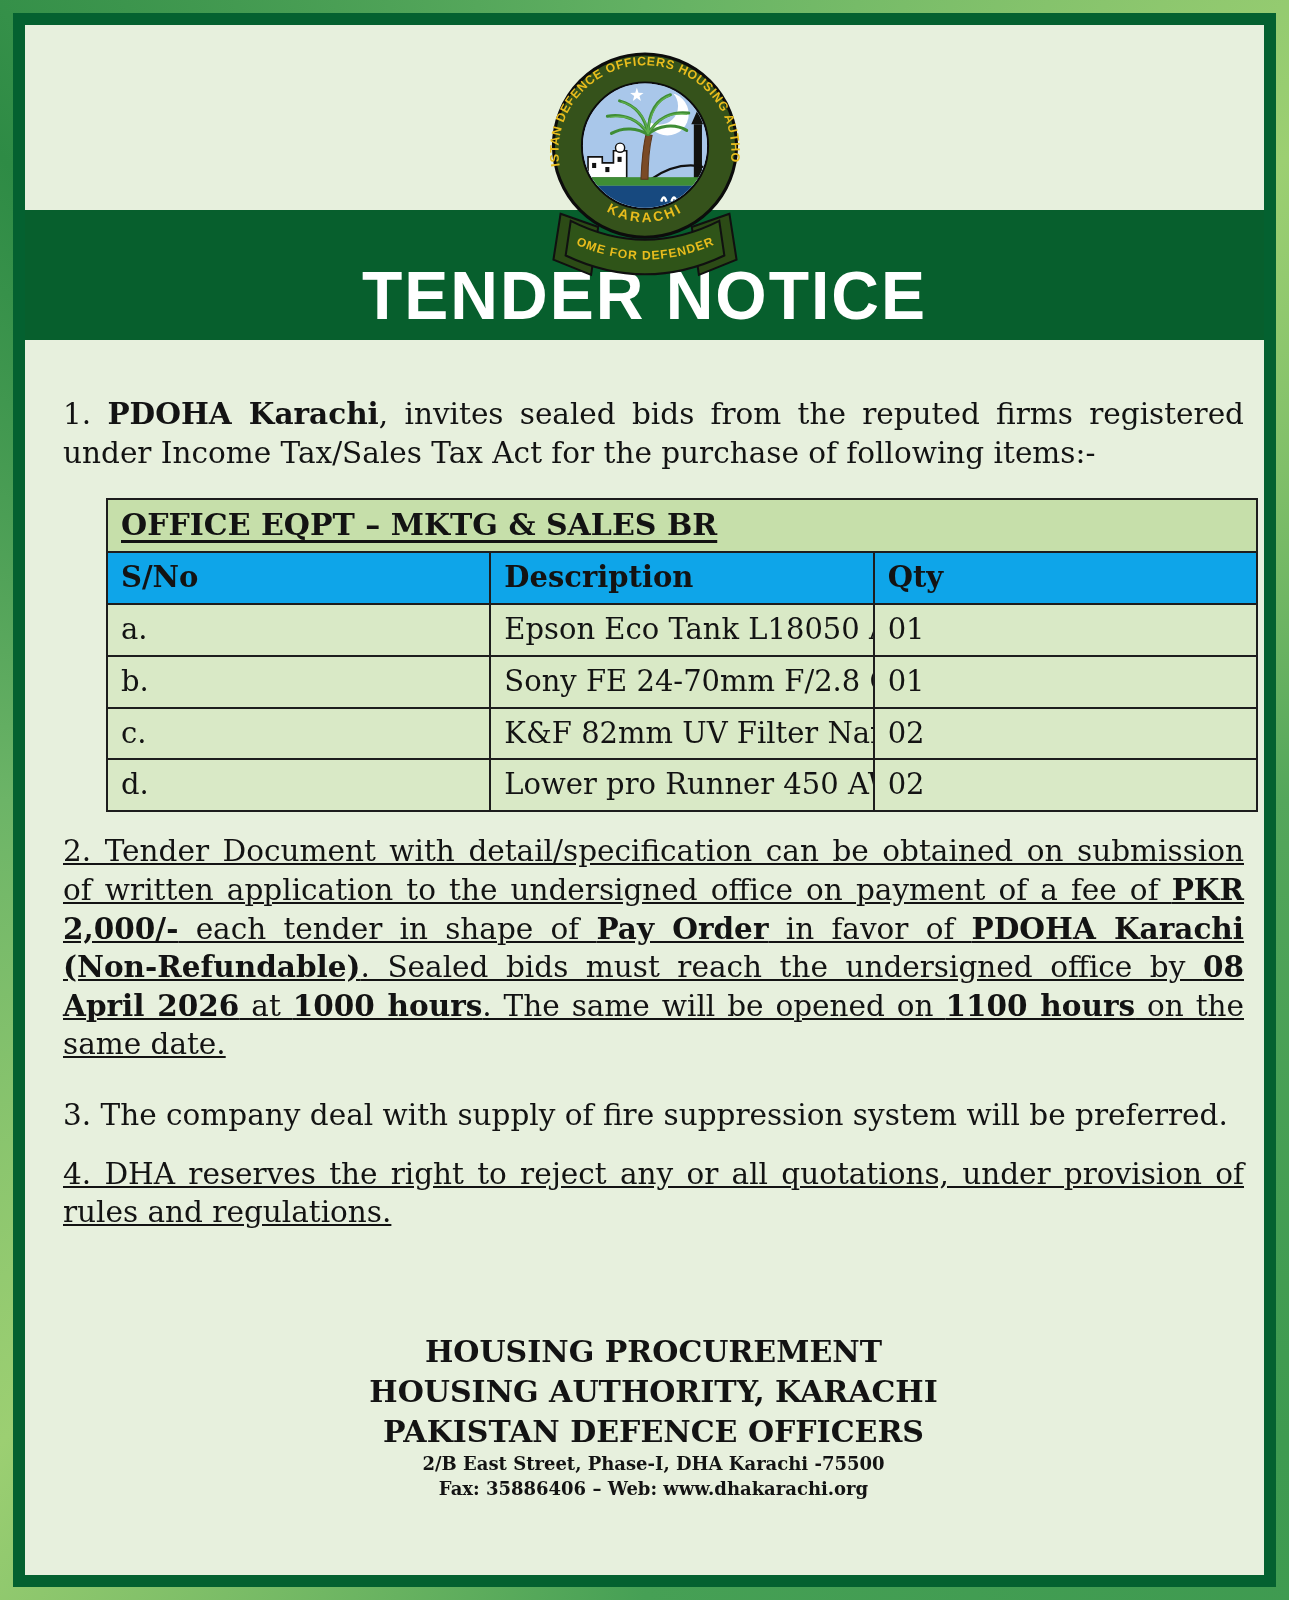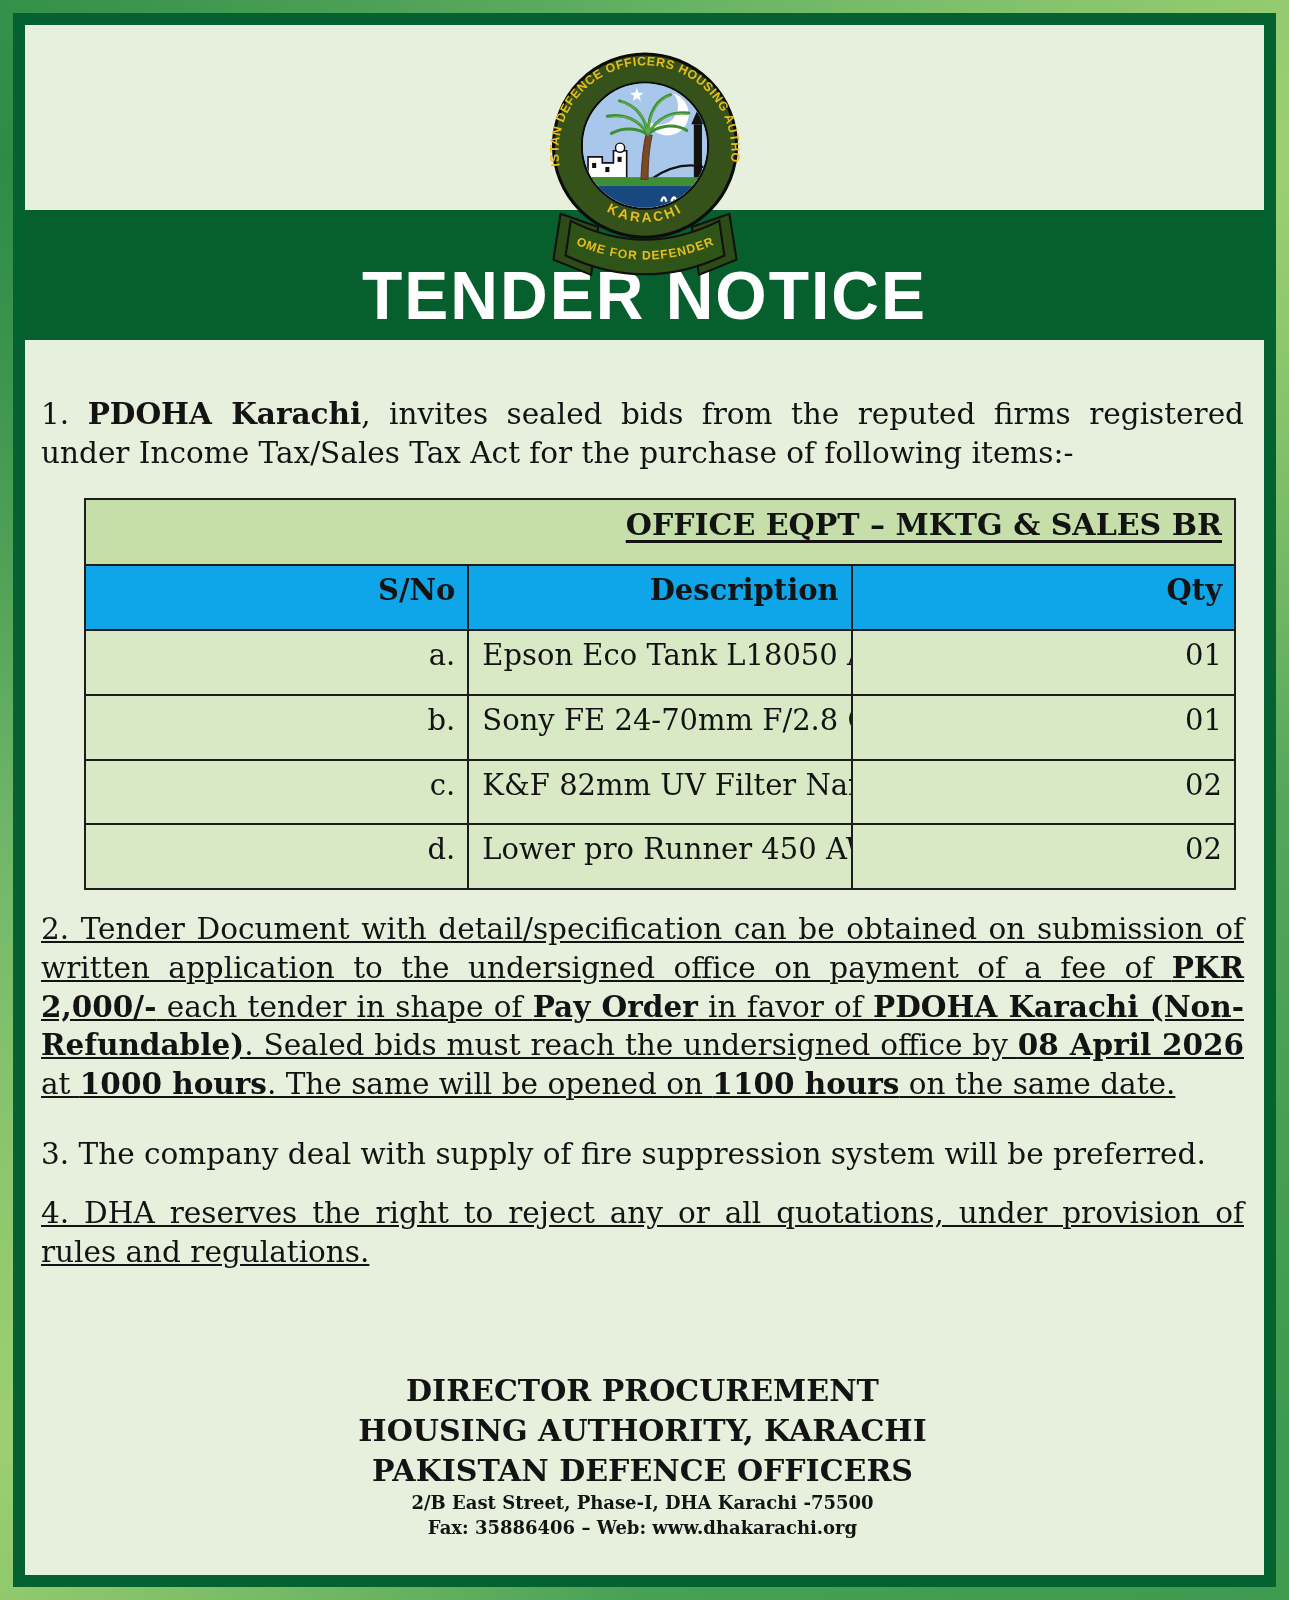--- a/index.html
+++ b/index.html
@@ -27,41 +27,41 @@
     font-family:"Liberation Sans","DejaVu Sans",sans-serif;
     font-weight:700;font-size:66px;letter-spacing:2px;
     color:#ffffff;line-height:1;white-space:nowrap;
     transform:scaleY(1.04);
   }
   .logo-wrap{
     position:absolute;top:24px;left:50%;transform:translateX(-50%);
     width:208px;height:236px;z-index:3;
   }
 
-  .doc-body{position:absolute;top:370px;left:16px;right:20px;}
+  .doc-body{position:absolute;top:370px;left:38px;right:20px;}
   .para{
     margin:0;font-size:29.5px;line-height:1.31;
     text-align:justify;color:#131313;
   }
   .para b{font-weight:700;}
   .mt-table{margin-top:26px;}
   .mt-p{margin-top:20px;text-decoration:underline;}
   .mt-p3{margin-top:32px;}
 
   table.items{
     border-collapse:collapse;
     margin-left:43px;
     width:1152px;
     table-layout:fixed;
   }
   table.items td{
     border:2px solid #1d1d1d;
     font-size:29px;line-height:1.2;
-    padding:7px 12px 21px 13px;
-    overflow:hidden;white-space:nowrap;text-align:right;
+    padding:7px 12px 8px 13px;
+    overflow:hidden;white-space:nowrap;
   }
   tr.t-title td{background:#c6dfaa;font-weight:700;font-size:30px;}
   tr.t-title .u{text-decoration:underline;text-decoration-thickness:2.5px;text-underline-offset:5px;}
   tr.t-head td{background:#0ea5e9;font-weight:700;}
   tr.t-row td{background:#d9e9c6;}
   .col-sno{width:104px;}
   .col-qty{width:100px;}
 
   .footer{margin-top:100px;text-align:center;}
   .footer div{font-weight:700;}
@@ -194,21 +194,21 @@
       </tbody>
         </table>
 
       <p class="para mt-p"><span>2. Tender Document with detail/specification can be obtained on submission of written application to the undersigned office on payment of a fee of </span><b>PKR 2,000/-</b><span> each tender in shape of </span><b>Pay Order</b><span> in favor of </span><b>PDOHA Karachi (Non-Refundable)</b><span>. Sealed bids must reach the undersigned office by </span><b>08 April 2026</b><span> at </span><b>1000 hours</b><span>. The same will be opened on </span><b>1100 hours</b><span> on the same date.</span></p>
 
       <p class="para mt-p3">3. The company deal with supply of fire suppression system will be preferred.</p>
 
       <p class="para mt-p">4.  DHA reserves the right to reject any or all quotations, under provision of rules and regulations.</p>
 
       <div class="footer">
-        <div class="f-big">DIRECTOR PROCUREMENT</div>
+        <div class="f-big">HOUSING PROCUREMENT</div>
         <div class="f-big">HOUSING AUTHORITY, KARACHI</div>
         <div class="f-big">PAKISTAN DEFENCE OFFICERS</div>
         <div class="f-small">2/B East Street, Phase-I, DHA Karachi -75500</div>
         <div class="f-small">Fax: 35886406 – Web: www.dhakarachi.org</div>
       </div>
 
     </div>
   </div>
 </div>
 

